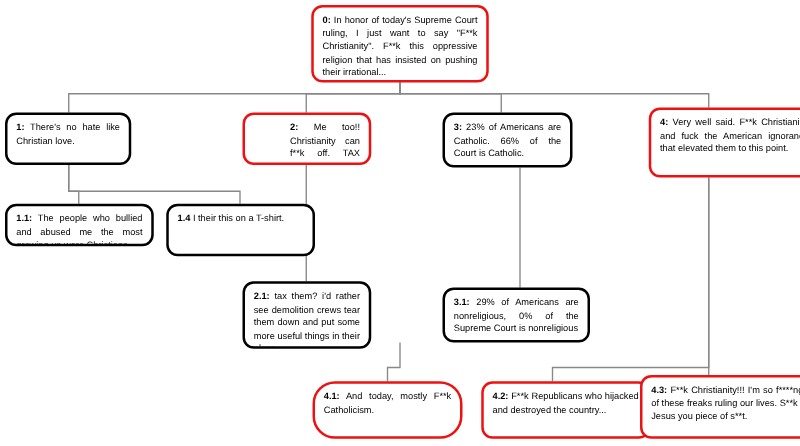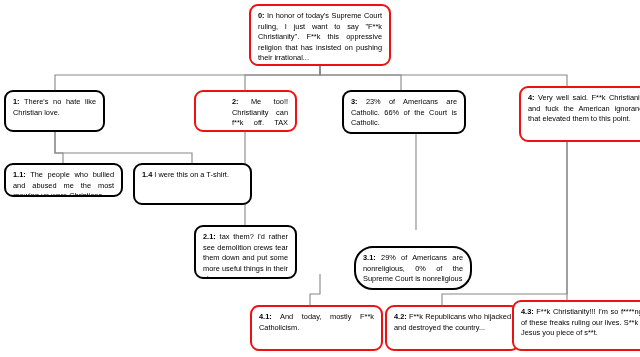--- a/index.html
+++ b/index.html
@@ -79,39 +79,39 @@
   <div id="nodes-container">
       <div class="node red" style="left: 249px; top: 4px; width: 142px; height: 62px;">
         <span class="node-inner"><span class="node-id">0:</span><span class="node-text"> In honor of today's Supreme Court ruling, I just want to say "F**k Christianity". F**k this oppressive religion that has insisted on pushing their irrational...</span></span>
       </div>
       <div class="node black" style="left: 4px; top: 90px; width: 101px; height: 42px;">
         <span class="node-inner"><span class="node-id">1:</span><span class="node-text"> There's no hate like Christian love.</span></span>
       </div>
       <div class="node red" style="left: 194px; top: 90px; width: 103px; height: 42px; padding-left: 36px;">
         <span class="node-inner"><span class="node-id">2:</span><span class="node-text"> Me too!! Christianity can f**k off. TAX THE CHURCHES!!!</span></span>
       </div>
-      <div class="node black" style="left: 342px; top: 90px; width: 124px; height: 44px;">
+      <div class="node black" style="left: 354px; top: 90px; width: 104px; height: 44px;">
         <span class="node-inner"><span class="node-id">3:</span><span class="node-text"> 23% of Americans are Catholic. 66% of the Court is Catholic.</span></span>
       </div>
       <div class="node red" style="left: 499px; top: 86px; width: 137px; height: 56px; margin-left: 20px;">
         <span class="node-inner"><span class="node-id">4:</span><span class="node-text"> Very well said. F**k Christianity, and fuck the American ignorance that elevated them to this point.</span></span>
       </div>
       <div class="node black" style="left: 4px; top: 163px; width: 119px; height: 34px;">
         <span class="node-inner"><span class="node-id">1.1:</span><span class="node-text"> The people who bullied and abused me the most growing up were Christians.</span></span>
       </div>
       <div class="node black" style="left: 133px; top: 163px; width: 119px; height: 42px;">
-        <span class="node-inner"><span class="node-id">1.4</span><span class="node-text"> I were this on a T-shirt.</span></span>
+        <span class="node-inner"><span class="node-id">1.4</span><span class="node-text"> I their this on a T-shirt.</span></span>
       </div>
       <div class="node black" style="left: 194px; top: 225px; width: 103px; height: 54px;">
         <span class="node-inner"><span class="node-id">2.1:</span><span class="node-text"> tax them? i'd rather see demolition crews tear them down and put some more useful things in their place...</span></span>
       </div>
-      <div class="node black" style="left: 354px; top: 246px; width: 118px; height: 44px; border-radius: 19px;">
+      <div class="node black" style="left: 354px; top: 230px; width: 118px; height: 44px;">
         <span class="node-inner"><span class="node-id">3.1:</span><span class="node-text"> 29% of Americans are nonreligious, 0% of the Supreme Court is nonreligious</span></span>
       </div>
-      <div class="node red" style="left: 250px; top: 305px; width: 133px; height: 46px;">
+      <div class="node red" style="left: 250px; top: 305px; width: 120px; height: 46px; border-radius: 18px;">
         <span class="node-inner"><span class="node-id">4.1:</span><span class="node-text"> And today, mostly F**k Catholicism.</span></span>
       </div>
       <div class="node red" style="left: 385px; top: 305px; width: 135px; height: 46px;">
         <span class="node-inner"><span class="node-id">4.2:</span><span class="node-text"> F**k Republicans who hijacked and destroyed the country...</span></span>
       </div>
       <div class="node red" style="left: 512px; top: 300px; width: 155px; height: 51px;">
         <span class="node-inner"><span class="node-id">4.3:</span><span class="node-text"> F**k Christianity!!! I'm so f****ng sick of these freaks ruling our lives. S**k a f**k Jesus you piece of s**t.</span></span>
       </div>
     </div>
 

